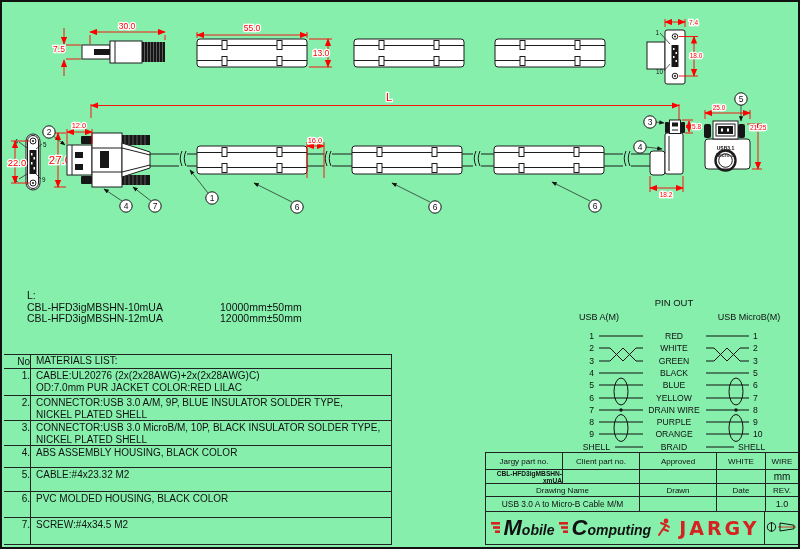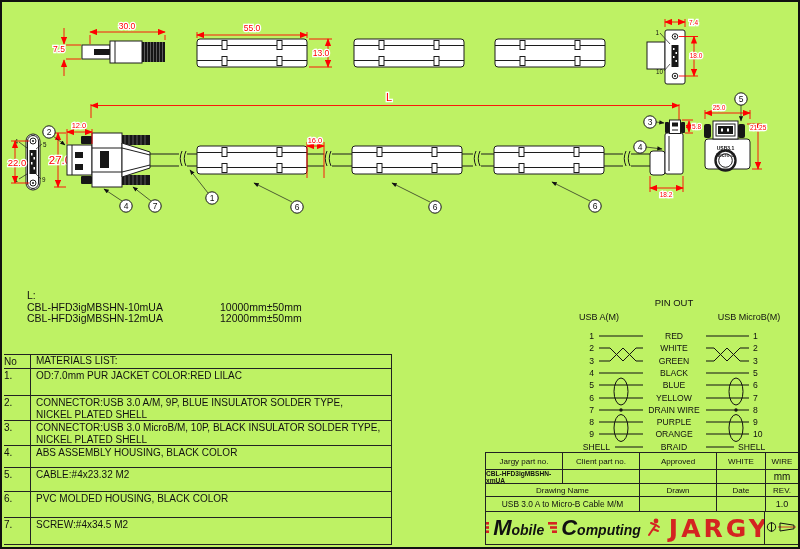--- a/index.html
+++ b/index.html
@@ -1,16 +1,16 @@
 <!DOCTYPE html>
 <html><head>
 <meta charset="utf-8">
 <style>
   html,body{margin:0;padding:0;background:#e8e8e8;}
-  #page{position:relative;width:800px;height:549px;background:#bef264;
+  #page{position:relative;width:800px;height:549px;background:#86efac;
         border:2px solid #111;box-sizing:border-box;overflow:hidden;
         font-family:"Liberation Sans",sans-serif;color:#111;}
   #draw{position:absolute;left:0;top:0;}
 
   
   .ln  {fill:#fff;stroke:#1c1c1c;stroke-width:1;}
   .lnf {fill:none;stroke:#1c1c1c;stroke-width:1;}
   .thin{fill:none;stroke:#1c1c1c;stroke-width:0.7;}
   .blk {fill:#161616;stroke:none;}
   .red {stroke:#f00;stroke-width:0.9;fill:none;}
@@ -33,40 +33,40 @@
   
   .llist{position:absolute;left:25px;top:288px;font-size:10.5px;line-height:11.6px;}
   .ll-part{display:inline-block;width:193px;}
 
   
   .mat{position:absolute;left:2px;top:352px;width:388px;height:191px;
        border:1px solid #222;border-left:none;box-sizing:border-box;
        display:flex;flex-direction:column;font-size:10px;}
   .mrow{display:flex;border-top:1px solid #222;box-sizing:border-box;}
   .mrow:first-child{border-top:none;}
-  .mno{width:27px;border-right:1px solid #222;text-align:left;padding-top:1px;box-sizing:border-box;flex:none;}
+  .mno{width:27px;border-right:1px solid #222;text-align:right;padding-top:1px;box-sizing:border-box;flex:none;}
   .mdesc{flex:1;padding:1px 2px 0 5px;line-height:12.3px;}
 
   
   .tb{position:absolute;left:483px;top:450px;width:314px;height:93px;
       border:1px solid #222;box-sizing:border-box;display:flex;flex-direction:column;font-size:8px;}
   .trow{display:flex;border-top:1px solid #222;box-sizing:border-box;}
   .trow:first-child{border-top:none;}
-  .tc{border-left:1px solid #222;box-sizing:border-box;display:flex;align-items:center;justify-content:center;text-align:left;overflow:hidden;}
+  .tc{border-left:1px solid #222;box-sizing:border-box;display:flex;align-items:center;justify-content:center;text-align:right;overflow:hidden;}
   .tc:first-child{border-left:none;}
   .w1{width:76px;} .w2{width:77px;} .w3{width:77px;} .w4{width:49px;} .w5{flex:1;}
   .w12{width:153px;}
   .partno{font-size:6.6px;font-weight:bold;}
   .unitv{font-size:10px;}
   .dname{font-size:8.4px;}
   .revv{font-size:9px;}
   .brandcell{display:flex;align-items:center;justify-content:center;gap:4px;}
   .bword{font-weight:bold;font-style:italic;font-size:14px;display:inline-block;}
   .bword::first-letter{font-size:22px;}
-  .jargy{color:#d42421;font-weight:bold;font-size:25px;letter-spacing:3px;
+  .jargy{color:#d42421;font-weight:bold;font-size:19px;letter-spacing:3px;
          margin-left:4px;font-family:"DejaVu Sans",sans-serif;}
 </style>
 </head>
 <body>
 
 <div id="page">
 
 <svg id="draw" width="800" height="549" viewBox="0 0 800 549">
   <defs>
     <marker id="aR" viewBox="0 0 10 8" refX="9" refY="4" markerWidth="9" markerHeight="7" orient="auto-start-reverse">
@@ -452,20 +452,21 @@
 </div>
 
 <div class="mat">
   <div class="mrow" style="height:13px">
     <div class="mno">No</div>
     <div class="mdesc" style="padding-top:0">MATERIALS LIST:</div>
   </div>
   <div class="mrow" style="height:27px">
     <div class="mno">1.</div>
     <div class="mdesc">
+          <div>CABLE:UL20276 (2x(2x28AWG)+2x(2x28AWG)C)</div>
           <div>OD:7.0mm  PUR JACKET COLOR:RED LILAC</div>
         </div>
   </div>
   <div class="mrow" style="height:25px">
     <div class="mno">2.</div>
     <div class="mdesc">
           <div>CONNECTOR:USB 3.0 A/M, 9P, BLUE INSULATOR SOLDER TYPE,</div>
           <div>NICKEL PLATED SHELL</div>
         </div>
   </div>

